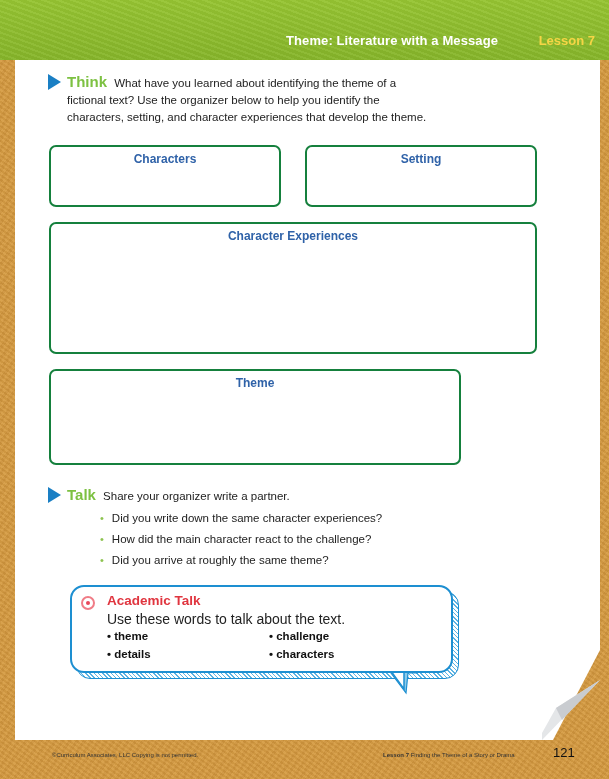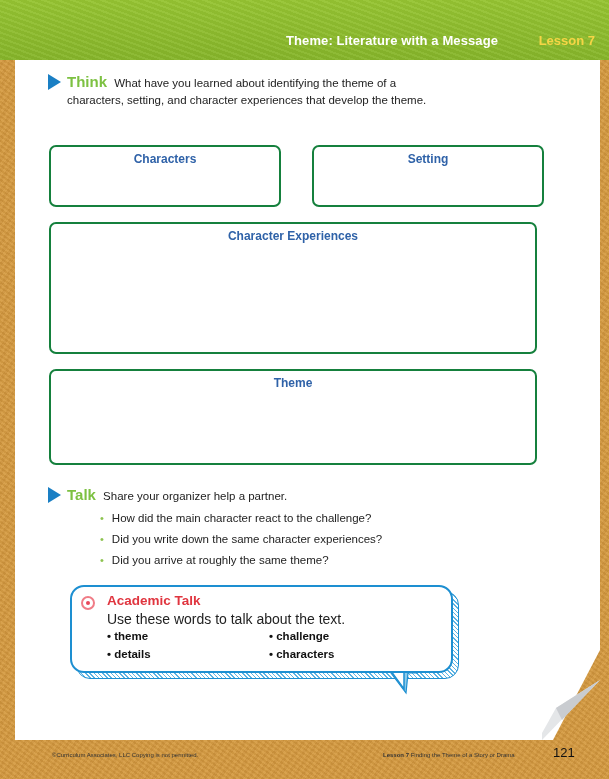--- a/index.html
+++ b/index.html
@@ -101,43 +101,44 @@
 
 <div class="page"></div>
 <svg class="curl" viewBox="0 0 60 60">
   <polygon points="58,0 0,60 -4,60 14,28" fill="#e4e6e8"></polygon>
   <polygon points="58,0 14,28 20,40" fill="#c9ccd0"></polygon>
 </svg>
 
 <div class="section-head think-text">
   <span class="arrow"></span><span class="kw">Think</span>
   <span>What have you learned about identifying the theme of a</span>
+  <span class="line2">fictional text? Use the organizer below to help you identify the</span>
   <span class="line2">characters, setting, and character experiences that develop the theme.</span>
 </div>
 
 <div class="box" style="left:49px; top:145px; width:232px; height:62px;">
   <div class="box-label">Characters</div>
 </div>
-<div class="box" style="left:305px; top:145px; width:232px; height:62px;margin-left:7px;">
+<div class="box" style="left:305px; top:145px; width:232px; height:62px;">
   <div class="box-label">Setting</div>
 </div>
 <div class="box" style="left:49px; top:222px; width:488px; height:132px;">
   <div class="box-label">Character Experiences</div>
 </div>
-<div class="box" style="left:49px; top:369px; width:488px; height:96px;padding-left:29px;">
+<div class="box" style="left:49px; top:369px; width:412px; height:96px;padding-left:29px;">
   <div class="box-label">Theme</div>
 </div>
 
 <div class="section-head talk">
   <span class="arrow"></span><span class="kw">Talk</span>
-  <span>Share your organizer help a partner.</span>
+  <span>Share your organizer write a partner.</span>
 </div>
 <ul class="bullets">
+  <li><span class="dot">•</span><span>Did you write down the same character experiences?</span></li>
   <li><span class="dot">•</span><span>How did the main character react to the challenge?</span></li>
-  <li><span class="dot">•</span><span>Did you write down the same character experiences?</span></li>
   <li><span class="dot">•</span><span>Did you arrive at roughly the same theme?</span></li>
 </ul>
 
 <div class="bubble">
   <div class="bubble-shadow"></div>
   <svg style="position:absolute; left:318px; top:82px; width:40px; height:30px;" viewBox="0 0 40 30">
     <polygon points="0,2 18,26 20,6 30,6" fill="#8ccbea" stroke="#1d8fd1" stroke-width="1.2"></polygon>
     <polygon points="0,0 16,22 16,2" fill="#fff" stroke="#1d8fd1" stroke-width="1.5"></polygon>
   </svg>
   <div class="bubble-inner">

